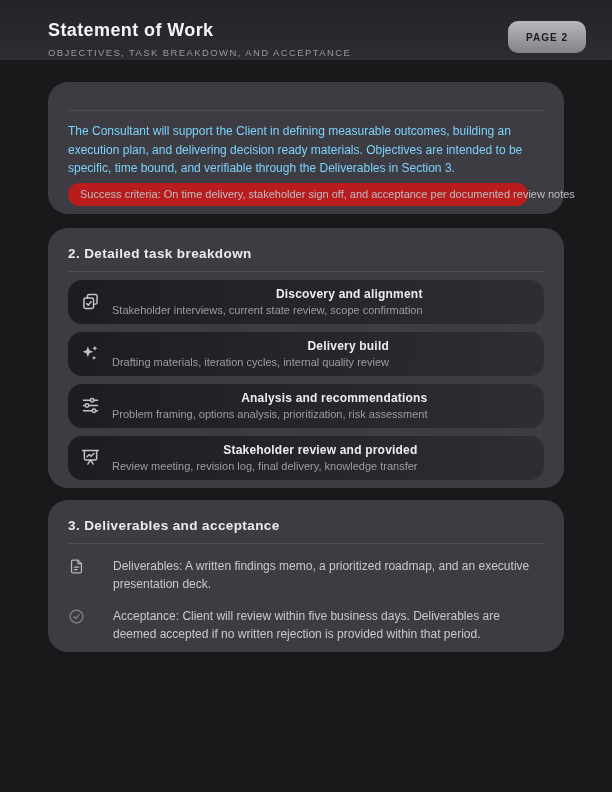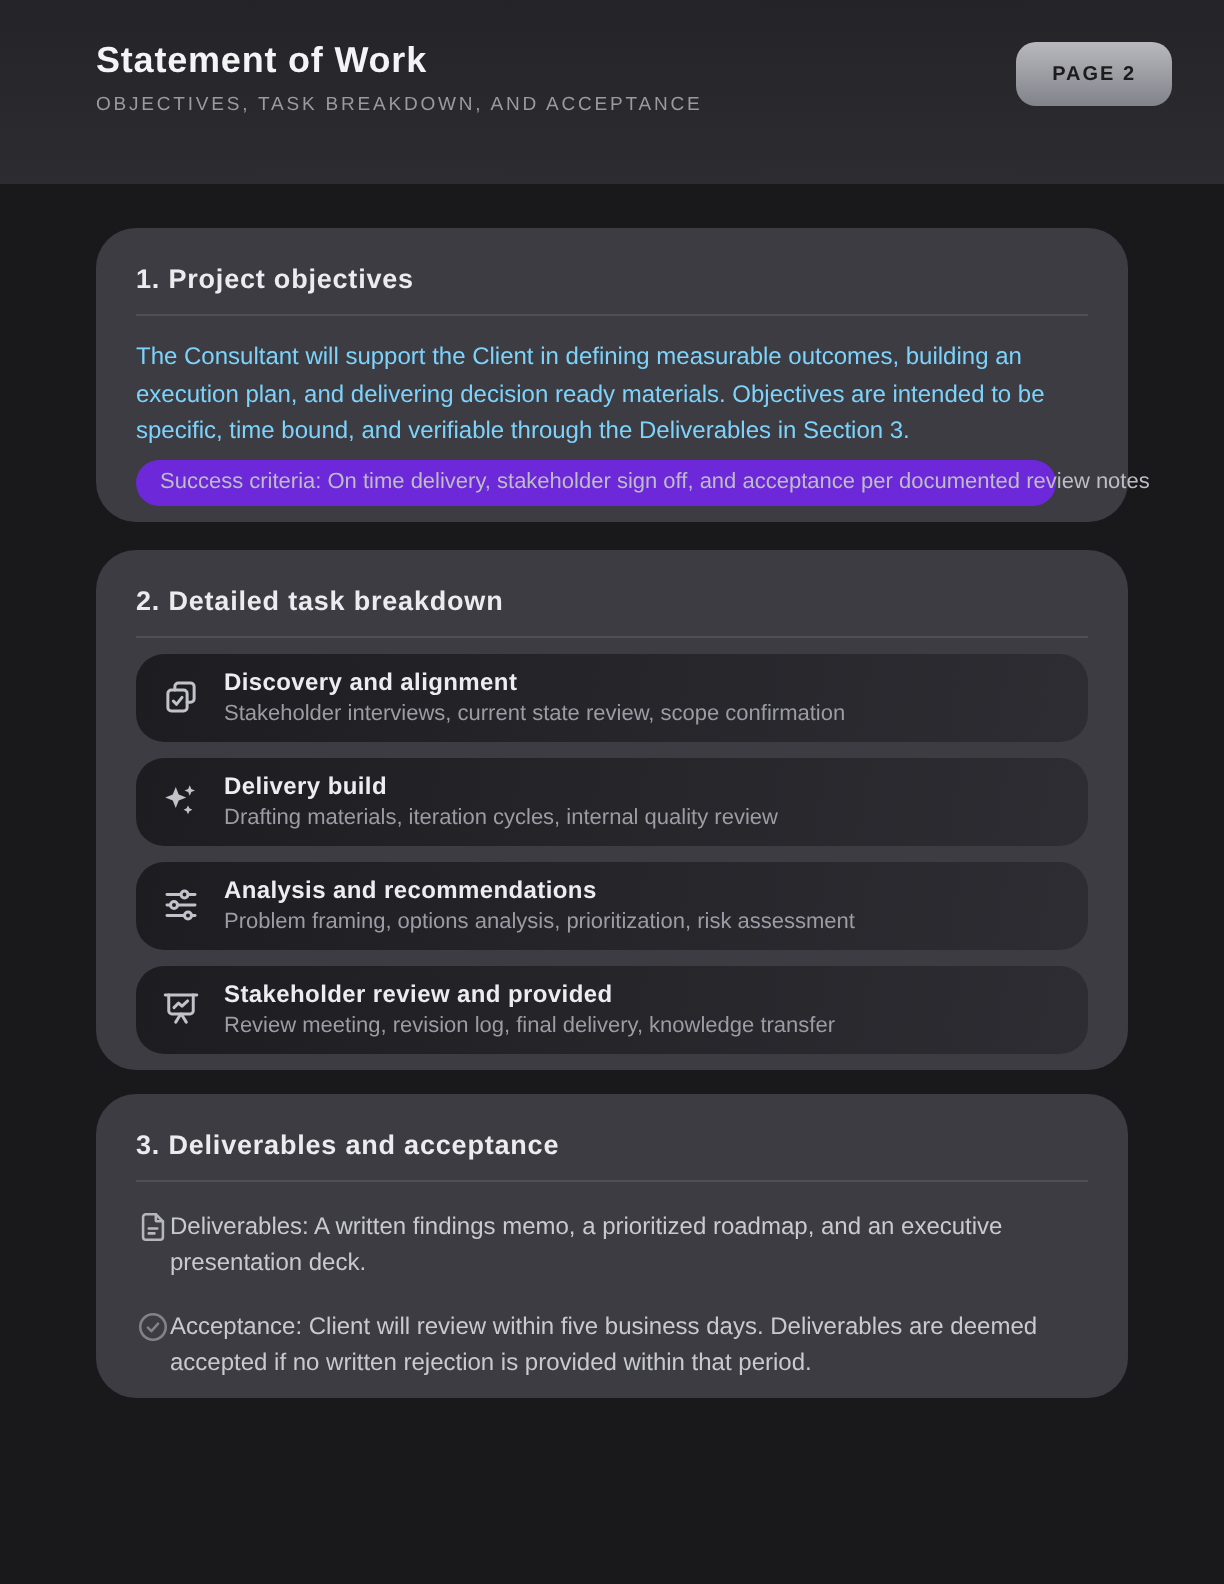--- a/index.html
+++ b/index.html
@@ -6,21 +6,21 @@
   html, body {
     width: 612px; height: 792px; overflow: hidden;
     background: #19191b;
     font-family: "Liberation Sans", "DejaVu Sans", sans-serif;
     -webkit-font-smoothing: antialiased;
   }
 
   
   .header {
     position: relative;
-    height: 92px;
+    height: 60px;
     background: linear-gradient(180deg, #242428 0%, #2c2c31 100%);
     padding: 20px 44px 0 48px;
   }
   .header-title {
     font-size: 18px; font-weight: bold; color: #f4f4f6; letter-spacing: 0.4px;
   }
   .header-subtitle {
     margin-top: 6px;
     font-size: 9.5px; letter-spacing: 1.4px; color: #9a9aa1;
   }
@@ -51,68 +51,68 @@
 
   
   .para {
     margin-top: 11px;
     font-size: 12px; line-height: 18.5px; color: #7dd3fc;
     max-width: 486px;
   }
   .pill {
     display: block;
     margin-top: 5px;
-    background: #6d28d9;
+    background: #b91c1c;
     border-radius: 12px;
     padding: 5px 12px 6px;
     font-size: 11px; color: #bdbdc5;
     white-space: nowrap;
   }
   .pill--clipped { width: 460px; }   
 
   
   .card--tasks { padding-bottom: 8px; margin-bottom: 12px; }
   .task {
     display: flex; align-items: center; gap: 11px;
     min-height: 44px;
     margin-top: 8px;
     padding: 6px 12px;
     border-radius: 14px;
     background: linear-gradient(100deg, #1d1d21 0%, #2d2d33 100%);
+    text-align: right;
   }
   .task:first-of-type { margin-top: 14px; }
   .task-icon { width: 21px; height: 21px; flex: none; color: #c2c2ca; }
   .task-icon svg { width: 100%; height: 100%; display: block; }
   .task-title { font-size: 12px; font-weight: bold; color: #ededf1; letter-spacing: 0.2px; }
   .task-sub { font-size: 11px; color: #9c9ca4; margin-top: 3px; }
 
   
   .card--deliverables { }
-  .bullet { display: flex; gap: 0; margin-top: 13px; align-items: flex-start; }
+  .bullet { display: flex; gap: 28px; margin-top: 13px; align-items: flex-start; }
   .bullet-icon { width: 17px; height: 17px; flex: none; margin-top: 1px; color: #b6b6bd; }
   .bullet-icon svg { width: 100%; height: 100%; display: block; }
   .bullet-icon--dim { color: #82828a; }
   .bullet-text {
     font-size: 12px; line-height: 18.5px; color: #c9c9d0;
     max-width: 458px;
   }
 </style>
 </head>
 <body>
 
 <header class="header">
   <div class="header-title">Statement of Work</div>
   <div class="header-subtitle">OBJECTIVES, TASK BREAKDOWN, AND ACCEPTANCE</div>
   <div class="page-badge">PAGE 2</div>
 </header>
 
 <main class="page">
 
   <section class="card">
-    <div class="card-title">1. Project objectives</div>
     <hr class="divider">
     <p class="para">The Consultant will support the Client in defining measurable outcomes, building an execution plan, and delivering decision ready materials. Objectives are intended to be specific, time bound, and verifiable through the Deliverables in Section 3.</p>
     <div class="pill pill--clipped">
       <span>Success criteria: On time delivery, stakeholder sign off, and acceptance per documented review notes</span>
     </div>
   </section>
 
   <section class="card card--tasks">
     <div class="card-title">2. Detailed task breakdown</div>
     <hr class="divider">

